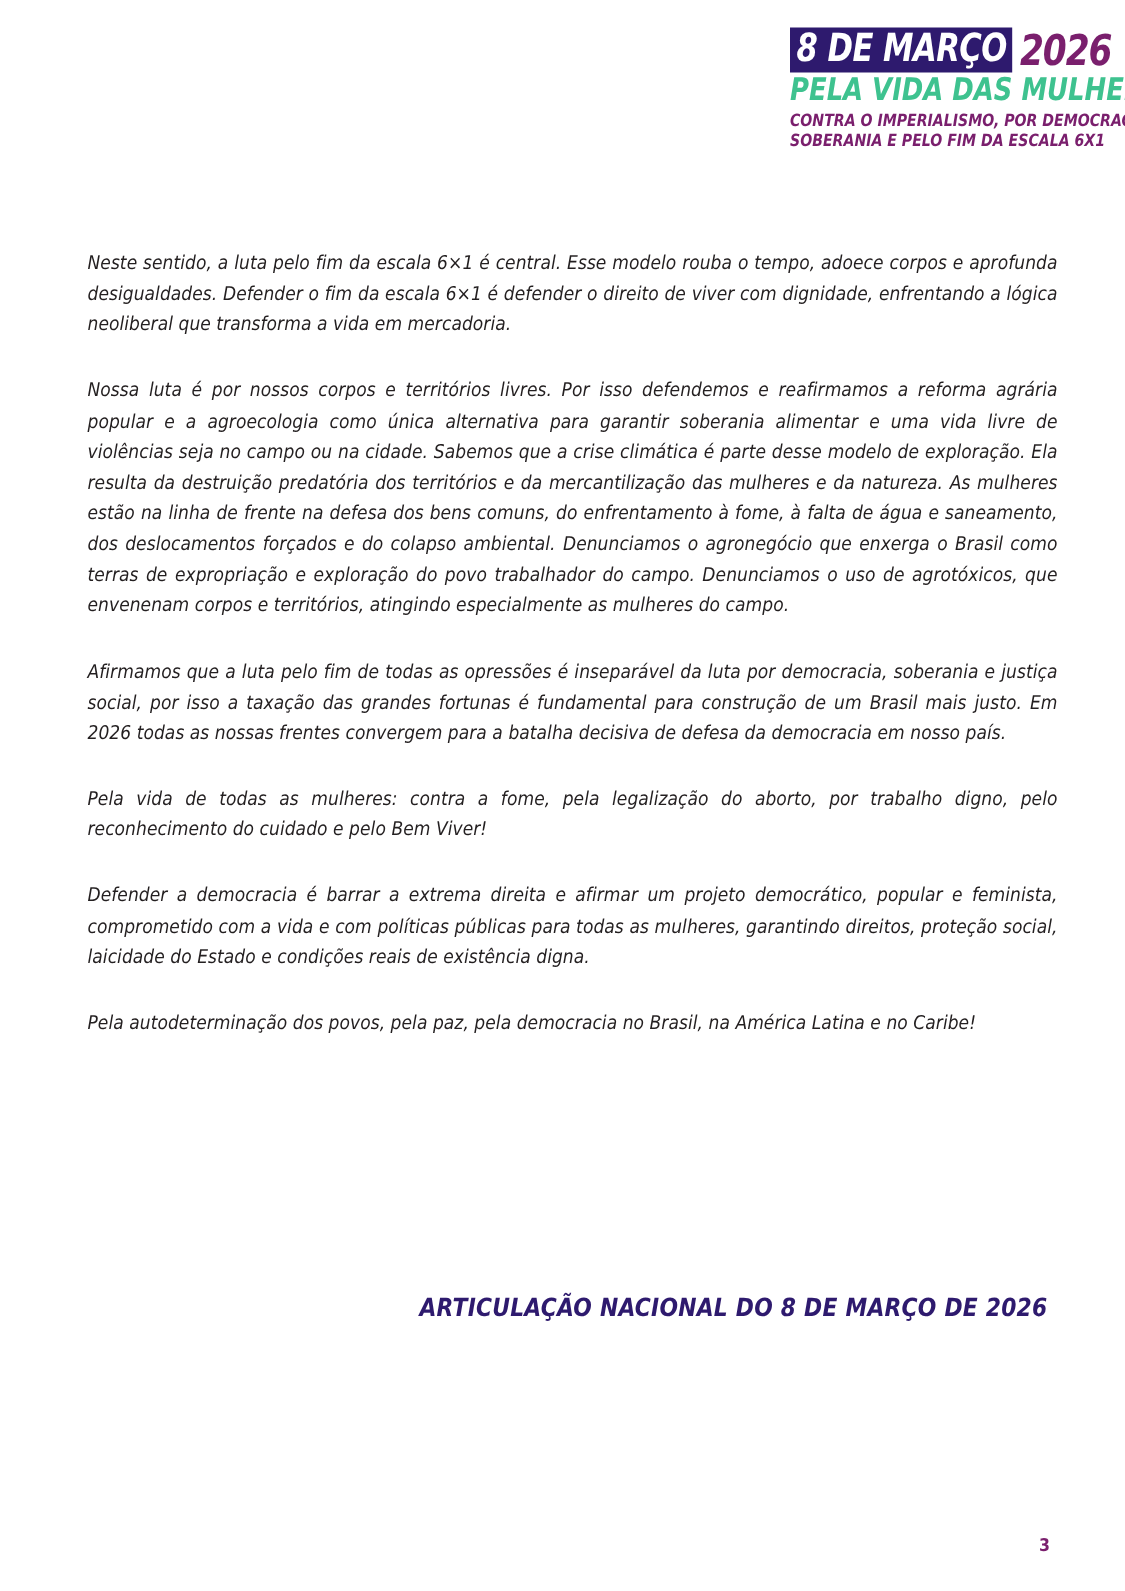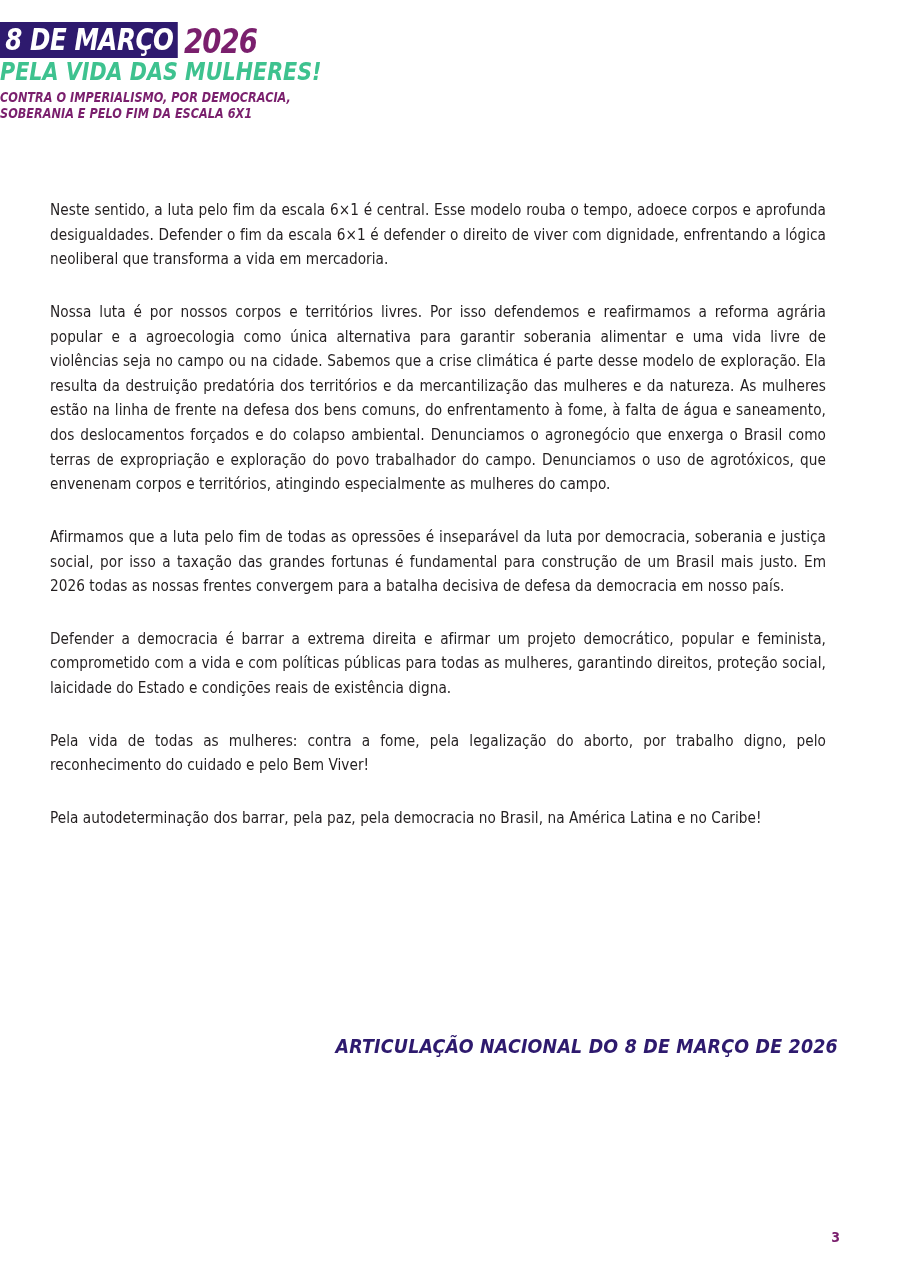--- a/index.html
+++ b/index.html
@@ -23,21 +23,21 @@
     box-sizing: border-box;
     padding: 0;
   }
 
   
   .logo-block {
     width: 100%;
     padding-top: 22px;
     display: flex;
     flex-direction: column;
-    align-items: flex-start;
+    align-items: flex-end;
   }
   .logo-inner {
     width: 268px;
     position: relative;
     text-align: left;
   }
   .logo-line1 {
     display: flex;
     align-items: flex-end;
     line-height: 1;
@@ -88,23 +88,24 @@
     line-height: 1.18;
     margin-top: 5px;
     transform: scaleX(0.93);
     transform-origin: left top;
     white-space: nowrap;
   }
 
   
   .content {
     position: absolute;
-    left: 50px;
+    left: 70px;
     top: 198px;
     width: 776px;
+    font-style: italic;
   }
   p.para {
     margin: 0 0 28px 0;
     font-family: "DejaVu Sans Condensed", "Liberation Sans", sans-serif;
     font-size: 15.2px;
     line-height: 1.62;
     color: #231f20;
     text-align: justify;
     text-justify: inter-word;
     letter-spacing: 0.05px;
@@ -150,22 +151,22 @@
       <div class="logo-line2">PELA VIDA DAS MULHERES!</div>
       <div class="logo-line3">CONTRA O IMPERIALISMO, POR DEMOCRACIA,</div>
       <div class="logo-line3" style="margin-top:0;">SOBERANIA E PELO FIM DA ESCALA 6X1</div>
     </div>
   </div>
 
   <div class="content">
     <p class="para">Neste sentido, a luta pelo fim da escala 6×1 é central. Esse modelo rouba o tempo, adoece corpos e aprofunda desigualdades. Defender o fim da escala 6×1 é defender o direito de viver com dignidade, enfrentando a lógica neoliberal que transforma a vida em mercadoria.</p>
     <p class="para">Nossa luta é por nossos corpos e territórios livres. Por isso defendemos e reafirmamos a reforma agrária popular e a agroecologia como única alternativa para garantir soberania alimentar e uma vida livre de violências seja no campo ou na cidade. Sabemos que a crise climática é parte desse modelo de exploração. Ela resulta da destruição predatória dos territórios e da mercantilização das mulheres e da natureza. As mulheres estão na linha de frente na defesa dos bens comuns, do enfrentamento à fome, à falta de água e saneamento, dos deslocamentos forçados e do colapso ambiental. Denunciamos o agronegócio que enxerga o Brasil como terras de expropriação e exploração do povo trabalhador do campo. Denunciamos o uso de agrotóxicos, que envenenam corpos e territórios, atingindo especialmente as mulheres do campo.</p>
     <p class="para">Afirmamos que a luta pelo fim de todas as opressões é inseparável da luta por democracia, soberania e justiça social, por isso a taxação das grandes fortunas é fundamental para construção de um Brasil mais justo. Em 2026 todas as nossas frentes convergem para a batalha decisiva de defesa da democracia em nosso país.</p>
+    <p class="para">Pela vida de todas as mulheres: contra a fome, pela legalização do aborto, por trabalho digno, pelo reconhecimento do cuidado e pelo Bem Viver!</p>
     <p class="para">Defender a democracia é barrar a extrema direita e afirmar um projeto democrático, popular e feminista, comprometido com a vida e com políticas públicas para todas as mulheres, garantindo direitos, proteção social, laicidade do Estado e condições reais de existência digna.</p>
-    <p class="para">Pela vida de todas as mulheres: contra a fome, pela legalização do aborto, por trabalho digno, pelo reconhecimento do cuidado e pelo Bem Viver!</p>
-    <p class="para">Pela autodeterminação dos barrar, pela paz, pela democracia no Brasil, na América Latina e no Caribe!</p>
+    <p class="para">Pela autodeterminação dos povos, pela paz, pela democracia no Brasil, na América Latina e no Caribe!</p>
   </div>
 
   <div class="signature">ARTICULAÇÃO NACIONAL DO 8 DE MARÇO DE 2026</div>
 
   <div class="page-number">3</div>
 
 </div>
 
 </body></html>

